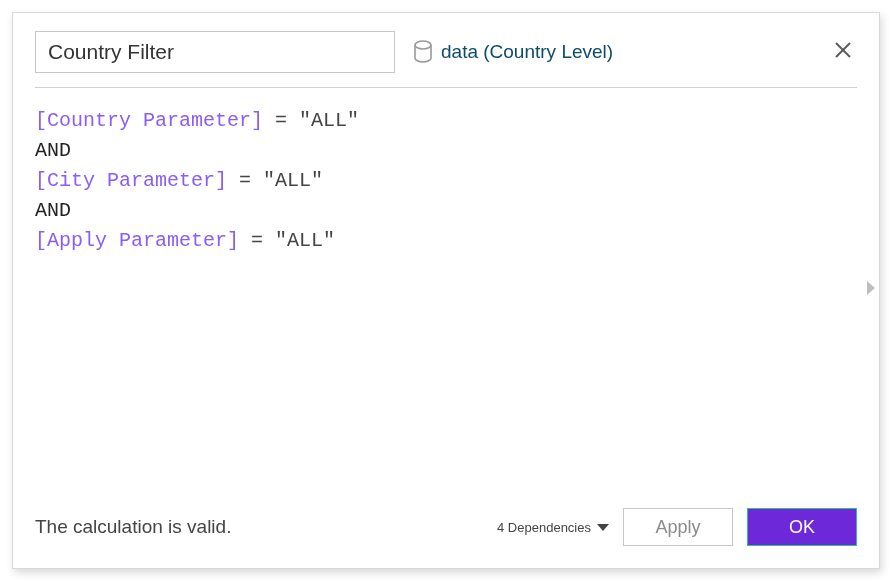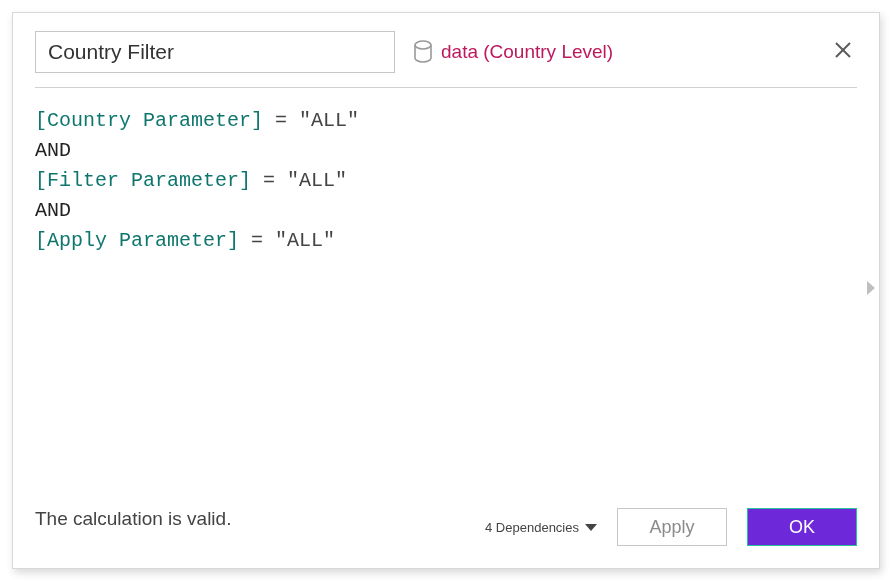--- a/index.html
+++ b/index.html
@@ -35,21 +35,21 @@
     font-size: 21px;
     padding: 0 12px;
     color: #333;
     outline: none;
     font-family: inherit;
   }
   .ds-block {
     display: flex;
     align-items: center;
     gap: 8px;
-    color: #be185d;
+    color: #0c4a6e;
     font-size: 19px;
   }
   .ds-icon-svg { display:block; }
   .close-btn {
     margin-left: auto;
     width: 28px; height: 28px;
     display: flex;
     align-items: center;
     justify-content: center;
     color: #5a5a5a;
@@ -68,39 +68,41 @@
   .editor {
     flex: 1;
     padding: 18px 22px 0 22px;
     font-family: "Consolas","Menlo","Courier New",monospace;
     font-size: 20px;
     line-height: 30px;
     white-space: pre;
     color: #222;
     overflow: hidden;
   }
-  .tok-field { color: #0f766e; text-align: right; }
+  .tok-field { color: #8b5cf6; text-align: right; }
   .tok-op    { color: #444; }
   .tok-str   { color: #444; }
   .tok-kw    { color: #222; margin-top: 24px; }
   .expand-caret {
     position: absolute;
     right: -1px;
     top: 48%;
     transform: translateY(-50%);
     width: 18px; height: 28px;
     display: flex;
     align-items: center;
     justify-content: center;
     color: #bfbfbf;
     cursor: pointer;
   }
   .footer {
     display: flex;
+    align-items: center;
     padding: 0 22px 22px 22px;
+    gap: 14px;
   }
   .status {
     font-size: 19px;
     color: #444;
   }
   .deps {
     margin-left: auto;
     display: flex;
     align-items: center;
     gap: 6px;
@@ -117,21 +119,20 @@
   .btn {
     height: 38px;
     min-width: 110px;
     padding: 0 15px;
     font-size: 18px;
     display: inline-flex;
     align-items: center;
     justify-content: center;
     cursor: pointer;
     user-select: none;
-    margin-left: 20px;
   }
   .btn-apply {
     border: 1px solid #c7c7c7;
     background: #fff;
     color: #8a8a8a;
   }
   .btn-ok {
     border: 1px solid #27c19a;
     background: #6d28d9;
     color: #fff;
@@ -161,21 +162,21 @@
         </svg>
       </span>
     </div>
   </div>
 
   <div class="divider"></div>
 
   <div class="editor-wrap">
     <div class="editor" id="editor"><span class="tok-field">[Country Parameter]</span> <span class="tok-op">=</span> <span class="tok-str">"ALL"</span>
 <span class="tok-kw">AND</span>
-<span class="tok-field">[Filter Parameter]</span> <span class="tok-op">=</span> <span class="tok-str">"ALL"</span>
+<span class="tok-field">[City Parameter]</span> <span class="tok-op">=</span> <span class="tok-str">"ALL"</span>
 <span class="tok-kw">AND</span>
 <span class="tok-field">[Apply Parameter]</span> <span class="tok-op">=</span> <span class="tok-str">"ALL"</span></div>
     <div class="expand-caret">
       <span>
         <svg width="12" height="18" viewBox="0 0 12 18">
           <polygon points="2,2 10,9 2,16" fill="#bfbfbf"></polygon>
         </svg>
       </span>
     </div>
   </div>

